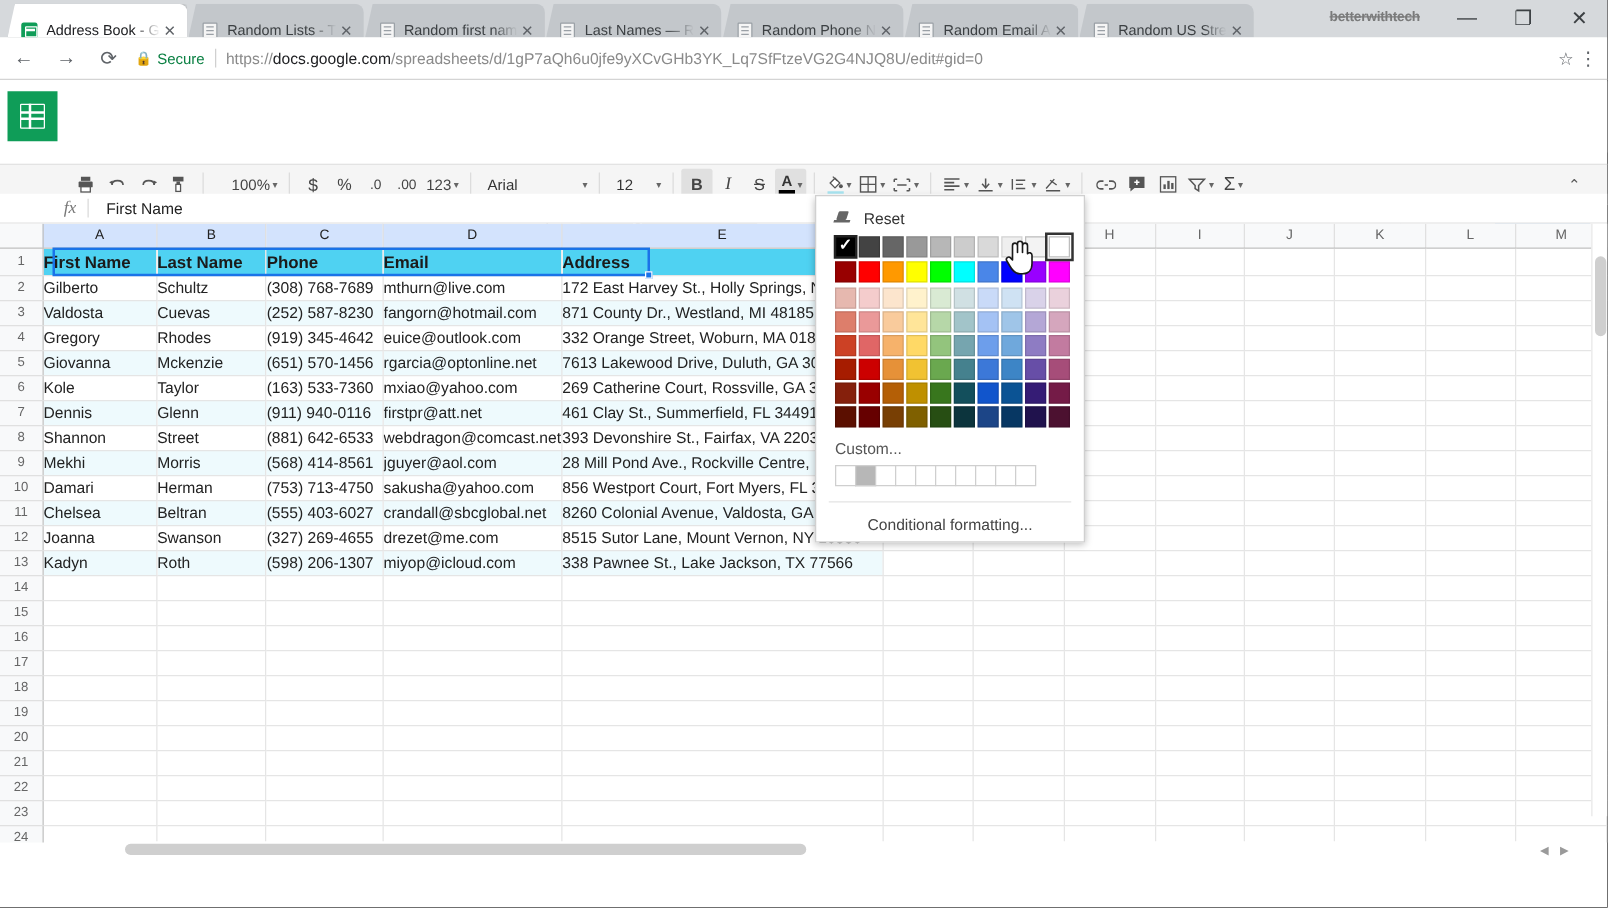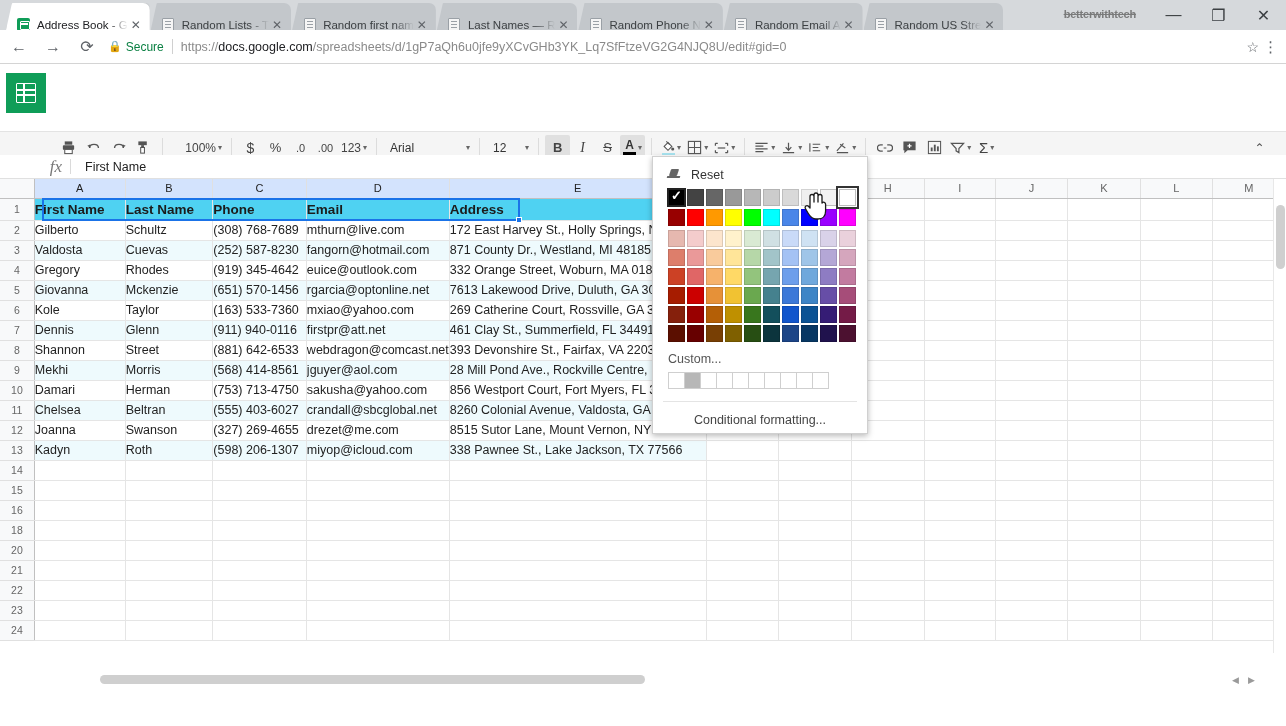--- a/index.html
+++ b/index.html
@@ -194,21 +194,21 @@
   .acolor .bar.cyan { background: #a8e4f0; }
   .tb-collapse { margin-left: auto; margin-right: 14px; color: #555; font-size: 12px; }
 
   
   .formula-bar {
     position: absolute; left: 0; top: 155px; width: 1286px; height: 24px;
     background: #fff; border-bottom: 1px solid #e0e0e0;
     display: flex; align-items: center;
   }
   .namebox { width: 42px; height: 100%; }
-  .fx { width: 28px; text-align: center; font-family: "Liberation Serif", serif; font-style: italic; font-size: 17px; color: #777; }
+  .fx { width: 28px; text-align: center; font-family: "Liberation Serif", serif; font-style: italic; font-size: 14px; color: #777; }
   .fbar-sep { width: 1px; height: 15px; background: #dadada; }
   .fbar-val { padding-left: 14px; font-size: 12.5px; color: #222; }
 
   
   .grid-wrap {
     position: absolute; left: 0; top: 179px; width: 1286px; height: 495px;
     background: #fff; overflow: hidden;
   }
   table.grid { border-collapse: collapse; table-layout: fixed; }
   table.grid td, table.grid th { padding: 0; }
@@ -852,21 +852,53 @@
             <td class="cell"></td>
             <td class="cell"></td>
             <td class="cell"></td>
             <td class="cell"></td>
             <td class="cell"></td>
             <td class="cell"></td>
             <td class="cell"></td>
             <td class="cell"></td>
           </tr>
       <tr>
+            <td class="rhead">17</td>
+            <td class="cell"></td>
+            <td class="cell"></td>
+            <td class="cell"></td>
+            <td class="cell"></td>
+            <td class="cell"></td>
+            <td class="cell"></td>
+            <td class="cell"></td>
+            <td class="cell"></td>
+            <td class="cell"></td>
+            <td class="cell"></td>
+            <td class="cell"></td>
+            <td class="cell"></td>
+            <td class="cell"></td>
+          </tr>
+      <tr>
             <td class="rhead">18</td>
+            <td class="cell"></td>
+            <td class="cell"></td>
+            <td class="cell"></td>
+            <td class="cell"></td>
+            <td class="cell"></td>
+            <td class="cell"></td>
+            <td class="cell"></td>
+            <td class="cell"></td>
+            <td class="cell"></td>
+            <td class="cell"></td>
+            <td class="cell"></td>
+            <td class="cell"></td>
+            <td class="cell"></td>
+          </tr>
+      <tr>
+            <td class="rhead">19</td>
             <td class="cell"></td>
             <td class="cell"></td>
             <td class="cell"></td>
             <td class="cell"></td>
             <td class="cell"></td>
             <td class="cell"></td>
             <td class="cell"></td>
             <td class="cell"></td>
             <td class="cell"></td>
             <td class="cell"></td>

